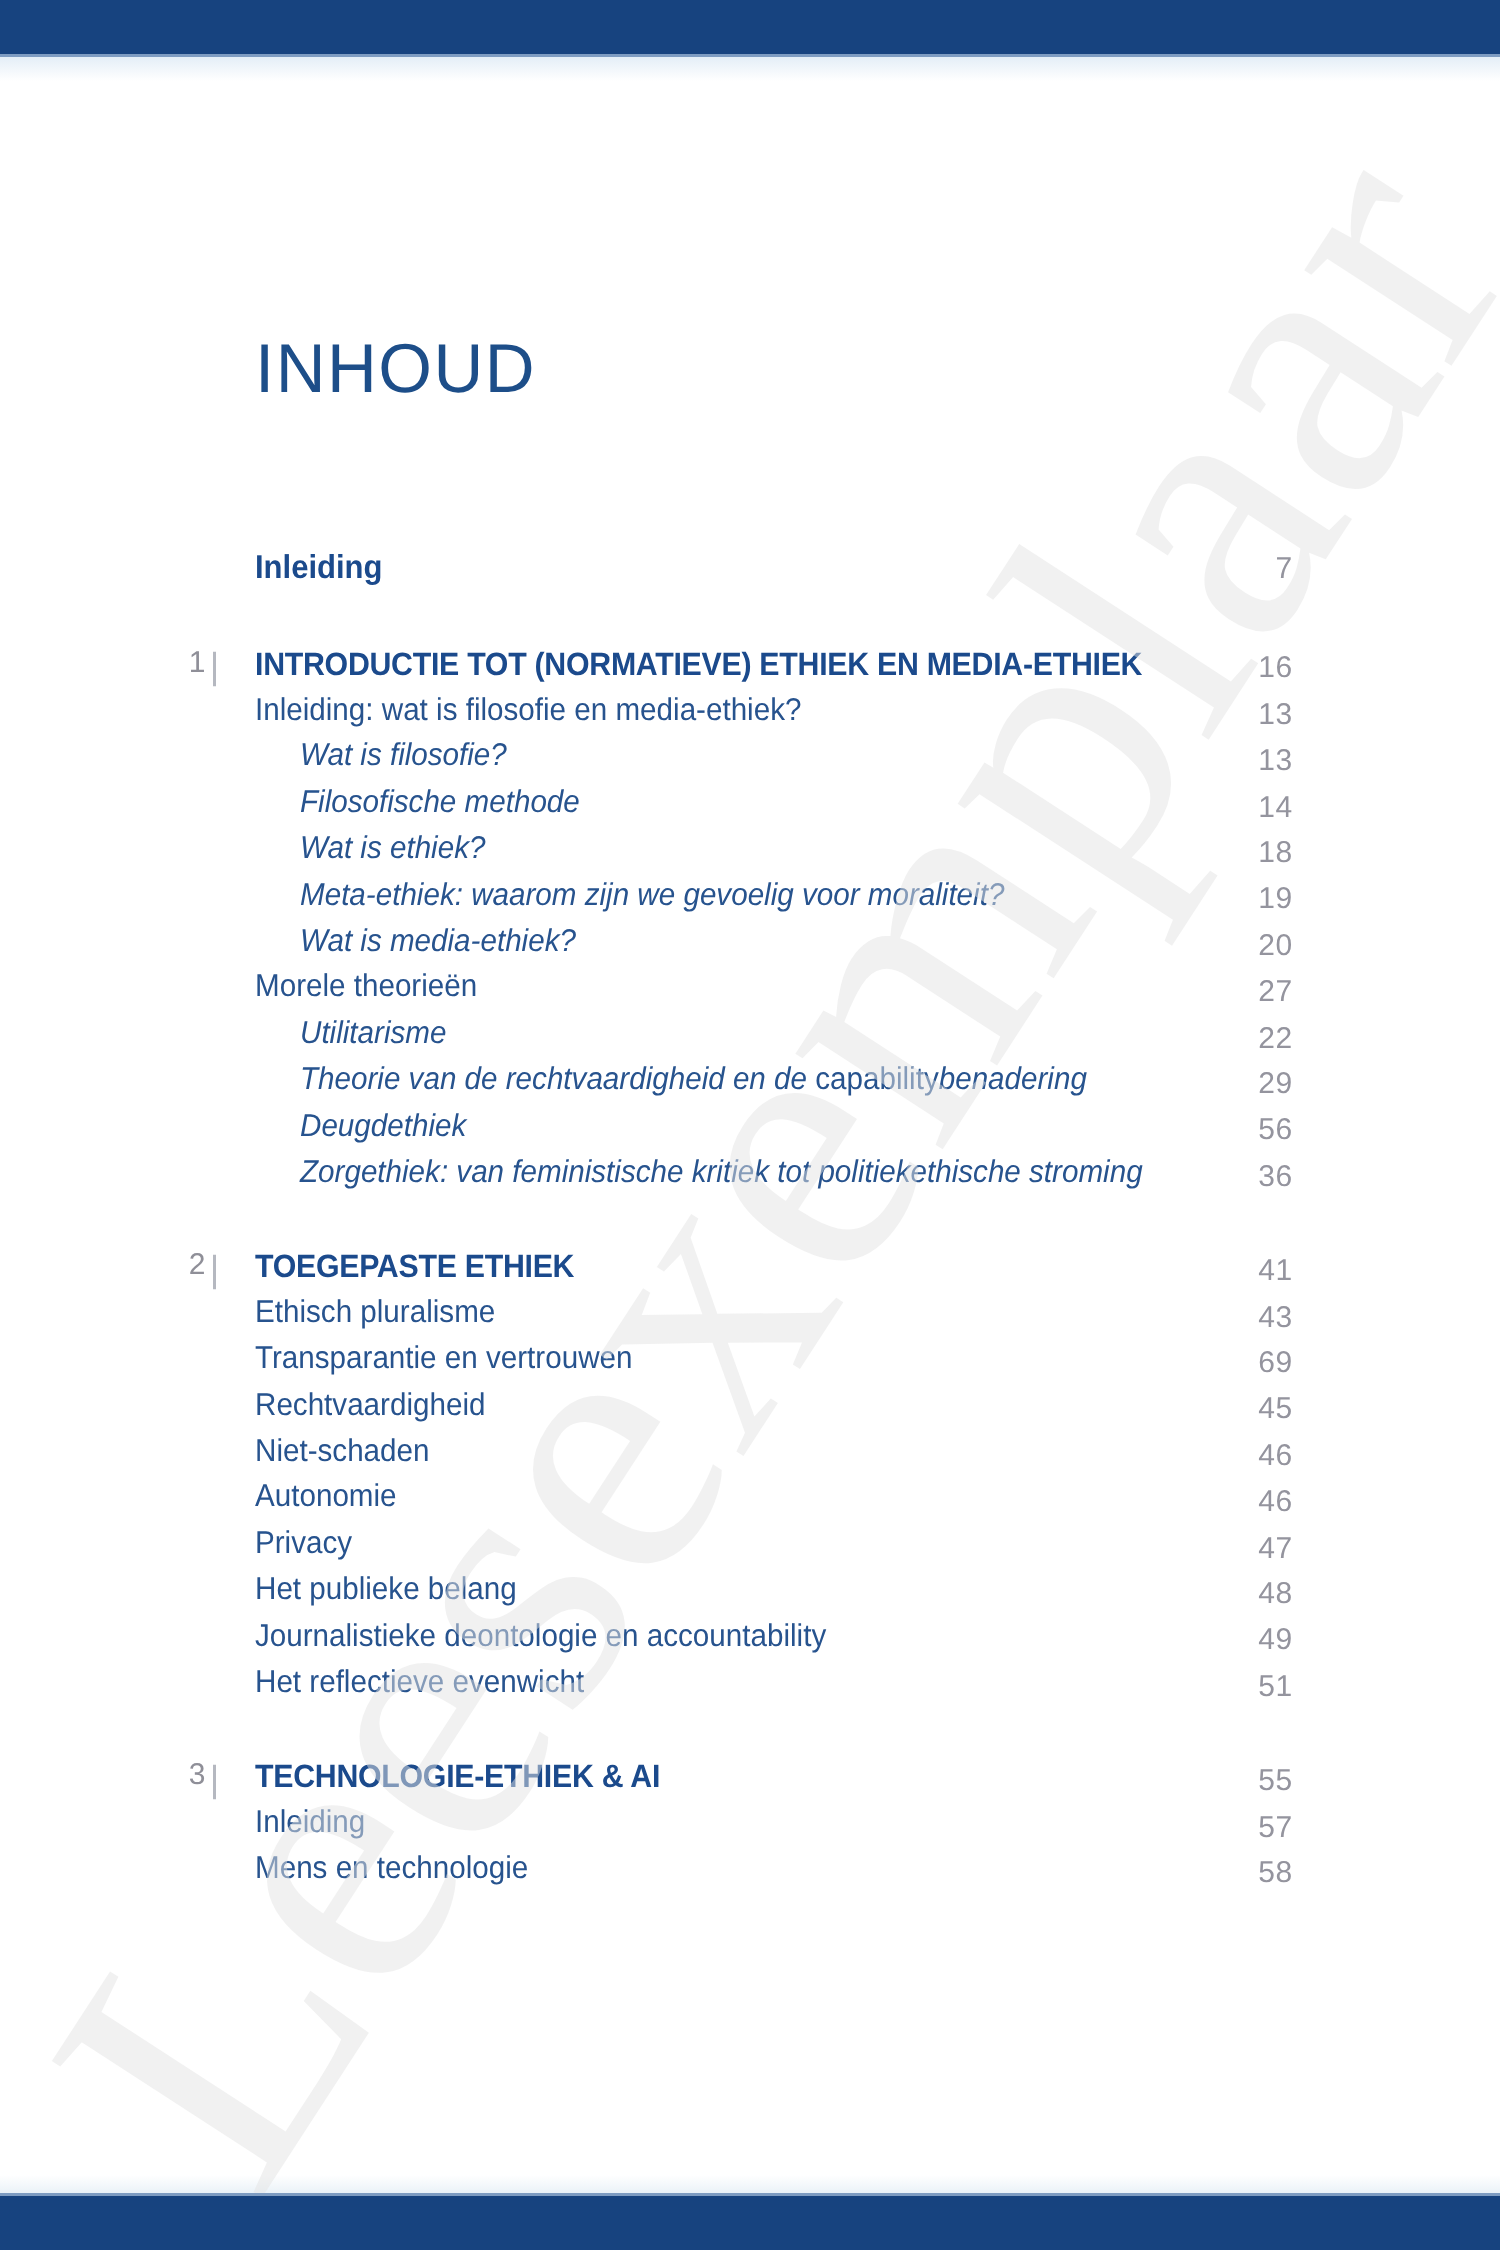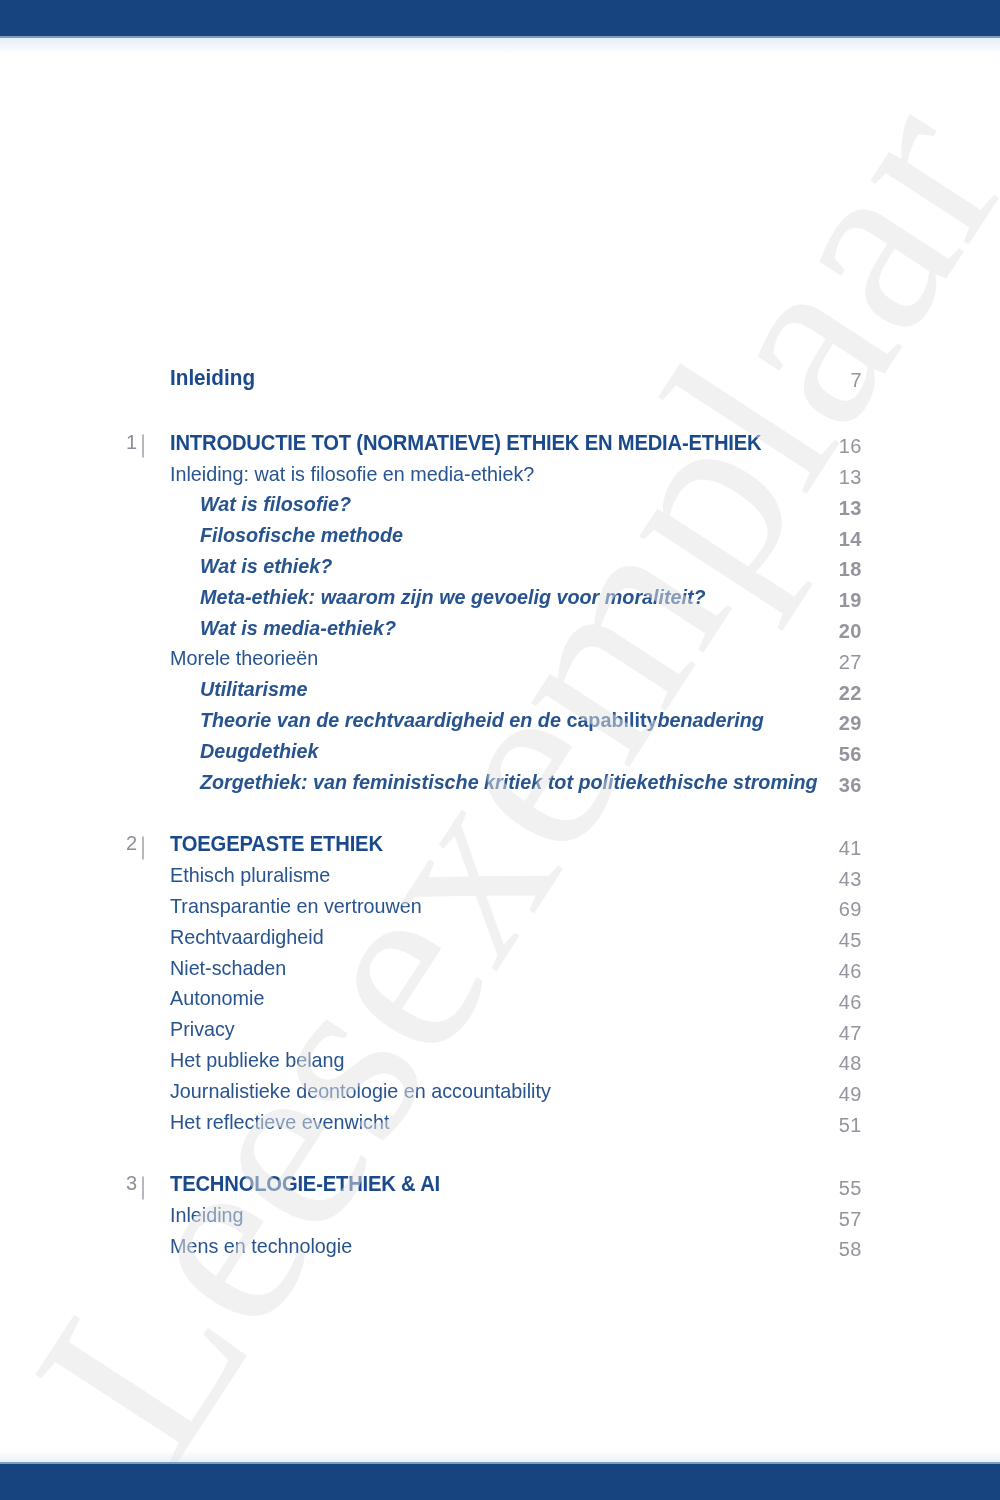--- a/index.html
+++ b/index.html
@@ -39,31 +39,32 @@
   .chapter-head .lbl{font-weight:bold;color:#1b4a8c;font-size:21.5px;letter-spacing:-0.2px;}
   .chap-num{
     position:absolute;left:-73px;width:40px;text-align:right;
     font-size:20px;color:#8f8f98;
   }
   .chap-bar{
     position:absolute;left:-28px;top:50%;transform:translateY(-50%);
     width:2px;height:23px;background:#b5b8c0;
   }
   .item .lbl{color:#27538e;font-size:21px;}
-  .lvl2{padding-left:30px;font-weight:bold;}
+  .lvl2{padding-left:30px;}
   .lvl2 .lbl{font-style:italic;}
   .lvl2 .lbl .roman{font-style:normal;}
 </style>
 </head>
 <body>
 
 <div class="page">
 
   <div class="content">
 
+    <h1 class="doc-title">INHOUD</h1>
 
     <div class="toc">
 
       <div class="row intro">
         <span class="lbl">Inleiding</span>
         <span class="pg">7</span>
       </div>
 
       <div class="row chapter-head first">
         <span class="chap-num">1</span>

